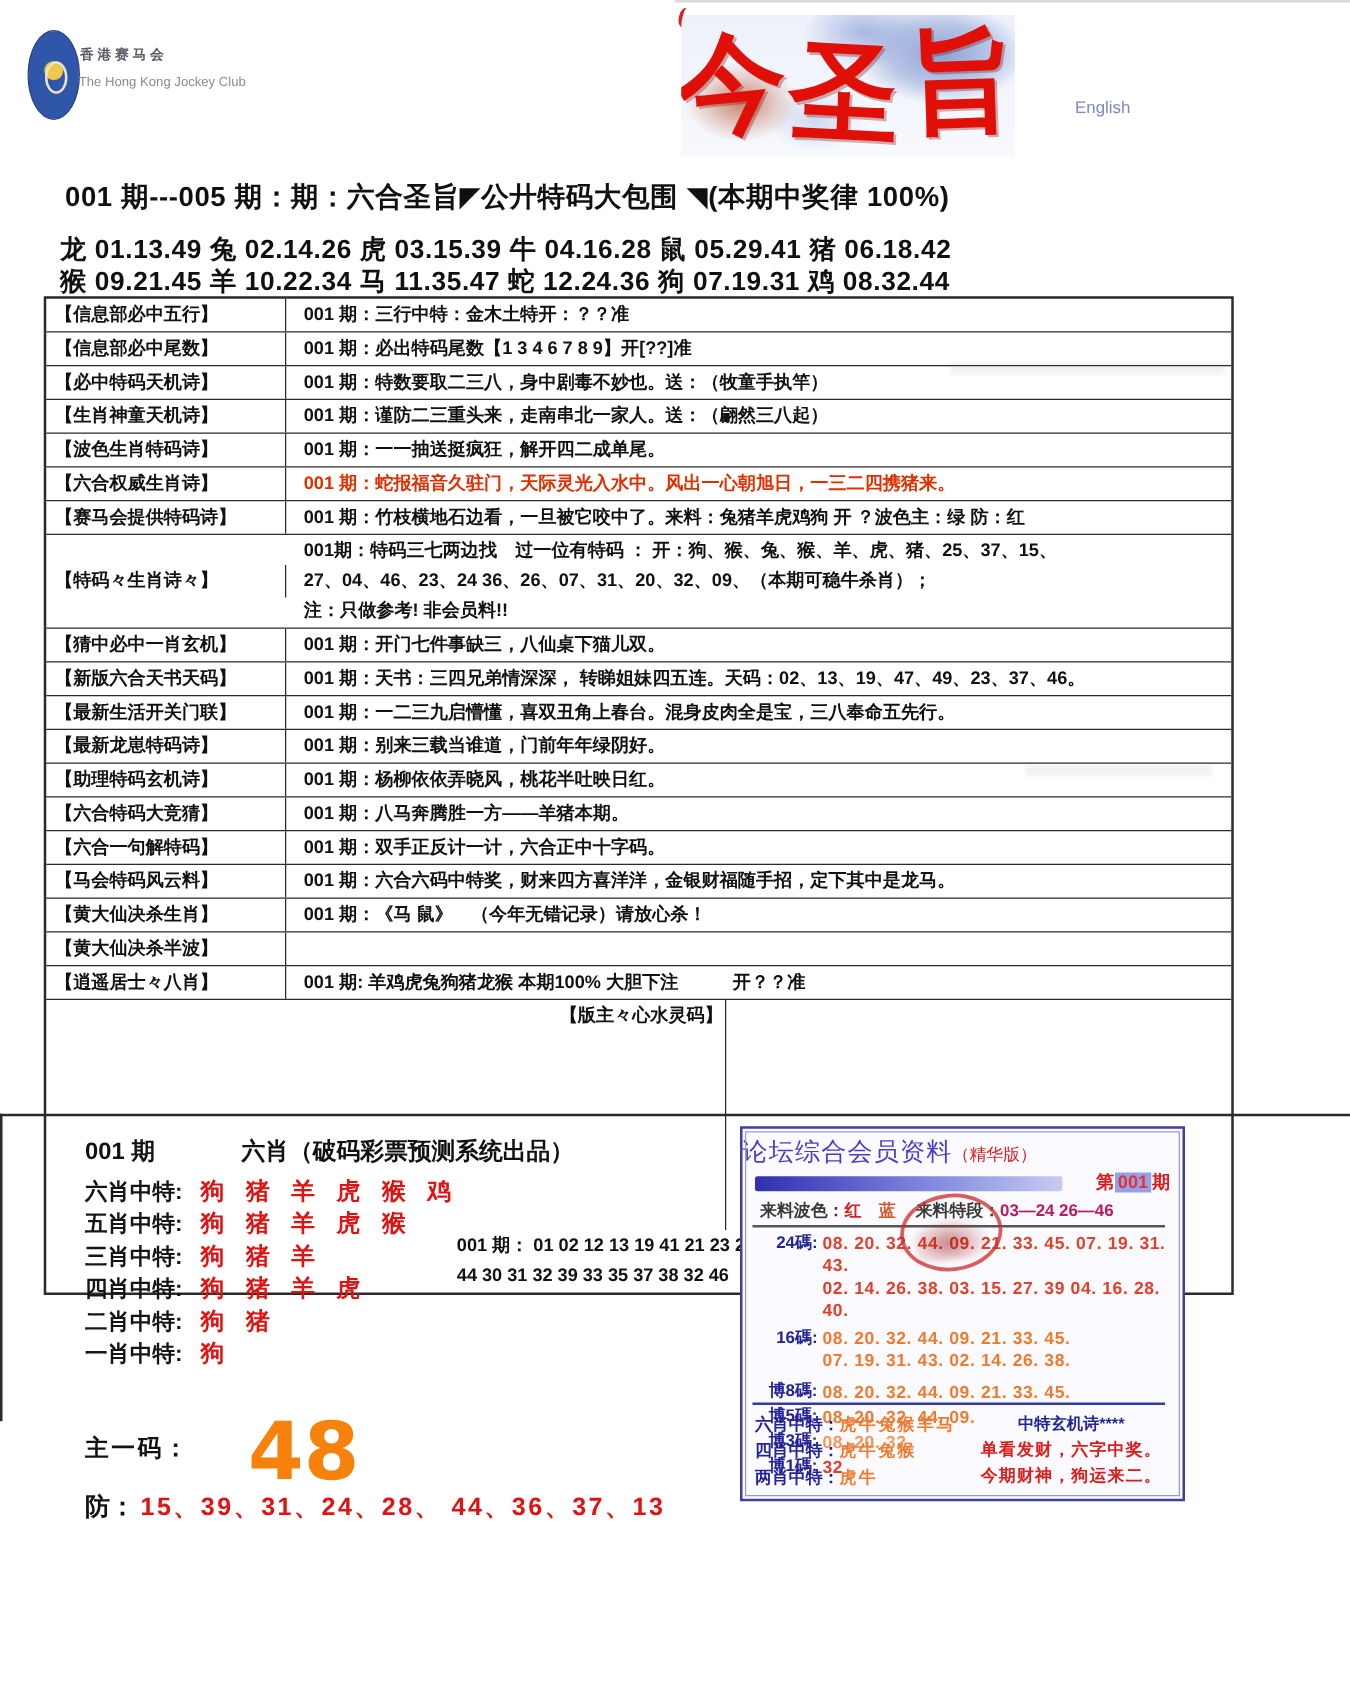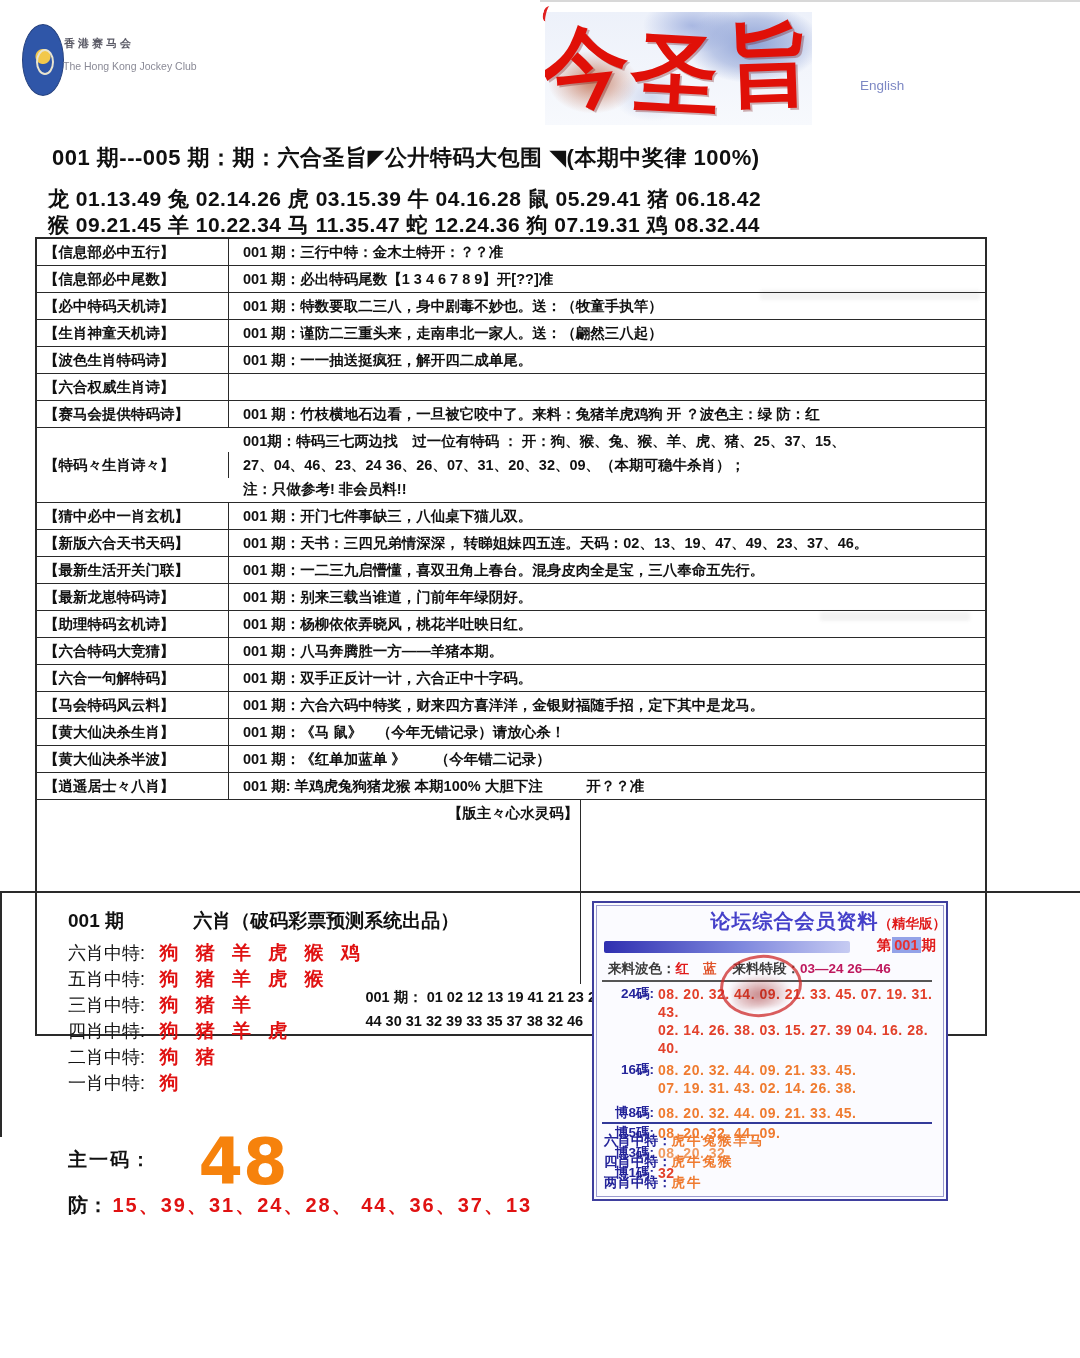--- a/index.html
+++ b/index.html
@@ -48,35 +48,35 @@
 
   
   .hr-full{position:absolute;left:0;top:891px;width:1080px;height:2px;background:#2a2a2a;}
   .v-left{position:absolute;left:0;top:891px;width:2px;height:246px;background:#2a2a2a;}
 
   
   .bl-head{position:absolute;left:68px;top:908px;font-size:19px;font-weight:bold;}
   .bl-head .iss{margin-right:64px;}
   .bl-lines{position:absolute;left:68px;top:940px;}
   .bl-line{height:26px;line-height:26px;}
-  .bl-label{font-size:18px;font-weight:normal;color:#151515;}
+  .bl-label{font-size:18px;font-weight:bold;color:#151515;}
   .bl-value{font-size:19px;font-weight:bold;color:#e01212;margin-left:10px;letter-spacing:6px;}
   .main-code{position:absolute;left:68px;top:1130px;}
   .main-code-label{font-size:19px;font-weight:bold;letter-spacing:2px;vertical-align:18px;}
   .main-code-value{display:inline-block;margin-left:42px;font-size:64px;line-height:1;
         font-weight:bold;color:#f6820c;font-family:"DejaVu Sans",sans-serif;}
   .fang{position:absolute;left:68px;top:1192px;}
   .fang-label{font-size:20px;font-weight:bold;}
   .fang-value{font-size:20px;font-weight:bold;color:#e01212;letter-spacing:2px;}
 
   
   .mbox{position:absolute;left:592px;top:901px;width:352px;height:296px;background:#fbfbff;
         border:2px solid #3f3f9e;}
   .mbox::after{content:"";position:absolute;inset:2px;border:1px solid #9a9ad0;pointer-events:none;}
-  .mb-title{margin-top:5px;text-align:right;font-size:20px;font-weight:bold;color:#4540c9;letter-spacing:1px;}
+  .mb-title{margin-top:5px;text-align:left;font-size:20px;font-weight:normal;color:#4540c9;letter-spacing:1px;}
   .mb-edition{font-size:13.5px;color:#e01a1a;letter-spacing:0;}
   .mb-bar{position:absolute;left:10px;top:38px;width:246px;height:12px;border-radius:2px;
         background:linear-gradient(90deg,#2f2fb0,#7d86dd 55%,#c6cbf2);}
   .mb-issue{position:absolute;right:10px;top:33px;font-size:14.5px;font-weight:bold;color:#e01a1a;}
   .mb-issue .chip{background:#93a2e8;color:#e83030;padding:0 2px;margin:0 1px;}
   .mb-bose{position:absolute;left:14px;top:57px;font-size:13.5px;font-weight:bold;color:#3a3a3a;white-space:nowrap;}
   .mb-bose .v-red{color:#e01a1a;margin-right:14px;}
   .mb-bose .v-blue{color:#e0532a;margin-right:16px;}
   .mb-bose .v-orange{color:#be185d;}
   .mb-div1{position:absolute;left:8px;top:77px;width:330px;height:0;border-top:2px solid #555;}
@@ -157,20 +157,23 @@
 
       <div class="trow">
         <div class="tlabel">【波色生肖特码诗】</div>
         <div class="tcontent">
           <div>001 期：一一抽送挺疯狂，解开四二成单尾。</div>
         </div>
       </div>
 
       <div class="trow">
         <div class="tlabel">【六合权威生肖诗】</div>
+        <div class="tcontent red-row">
+          <div>001 期：蛇报福音久驻门，天际灵光入水中。风出一心朝旭日，一三二四携猪来。</div>
+        </div>
       </div>
 
       <div class="trow">
         <div class="tlabel">【赛马会提供特码诗】</div>
         <div class="tcontent">
           <div>001 期：竹枝横地石边看，一旦被它咬中了。来料：兔猪羊虎鸡狗 开 ？波色主：绿 防：红</div>
         </div>
       </div>
 
       <div class="trow">
@@ -240,23 +243,20 @@
 
       <div class="trow">
         <div class="tlabel">【黄大仙决杀生肖】</div>
         <div class="tcontent">
           <div>001 期：《马 鼠》　（今年无错记录）请放心杀！</div>
         </div>
       </div>
 
       <div class="trow">
         <div class="tlabel">【黄大仙决杀半波】</div>
-        <div class="tcontent">
-          <div>001 期：《红单加蓝单 》　　（今年错二记录）</div>
-        </div>
       </div>
 
 
       <div class="trow">
         <div class="tlabel">【逍遥居士々八肖】</div>
         <div class="tcontent">
           <div>001 期: 羊鸡虎兔狗猪龙猴 本期100% 大胆下注　　　开？？准</div>
         </div>
       </div>
 
@@ -389,17 +389,22 @@
           </div>
 
           <div class="mb-f-line">
             <span class="mb-f-label">四肖中特：</span><span class="mb-f-value">虎牛兔猴</span>
           </div>
 
           <div class="mb-f-line">
             <span class="mb-f-label">两肖中特：</span><span class="mb-f-value">虎牛</span>
           </div>
         </div>
+      <div class="mb-f-right">
+        <div class="mb-f-title">中特玄机诗****</div>
+        <div class="mb-f-red">单看发财，六字中奖。</div>
+        <div class="mb-f-red">今期财神，狗运来二。</div>
+      </div>
     </div>
     <div class="stamp"></div>
   </div>
 
 </div>
 
 </body></html>

